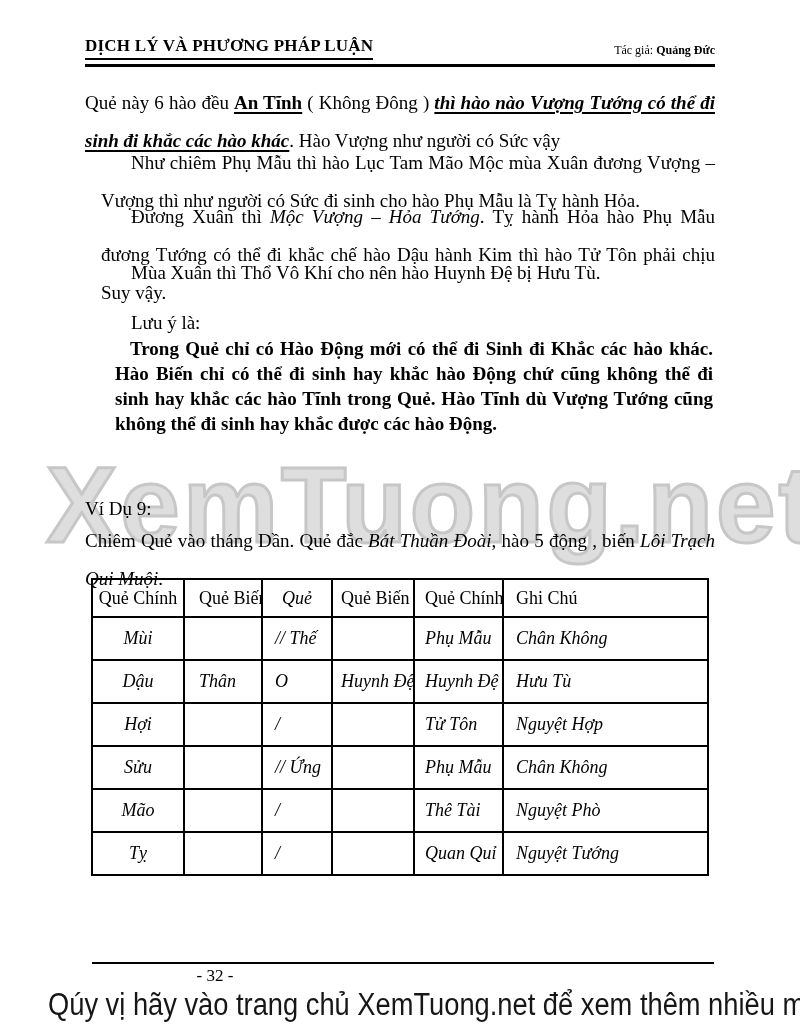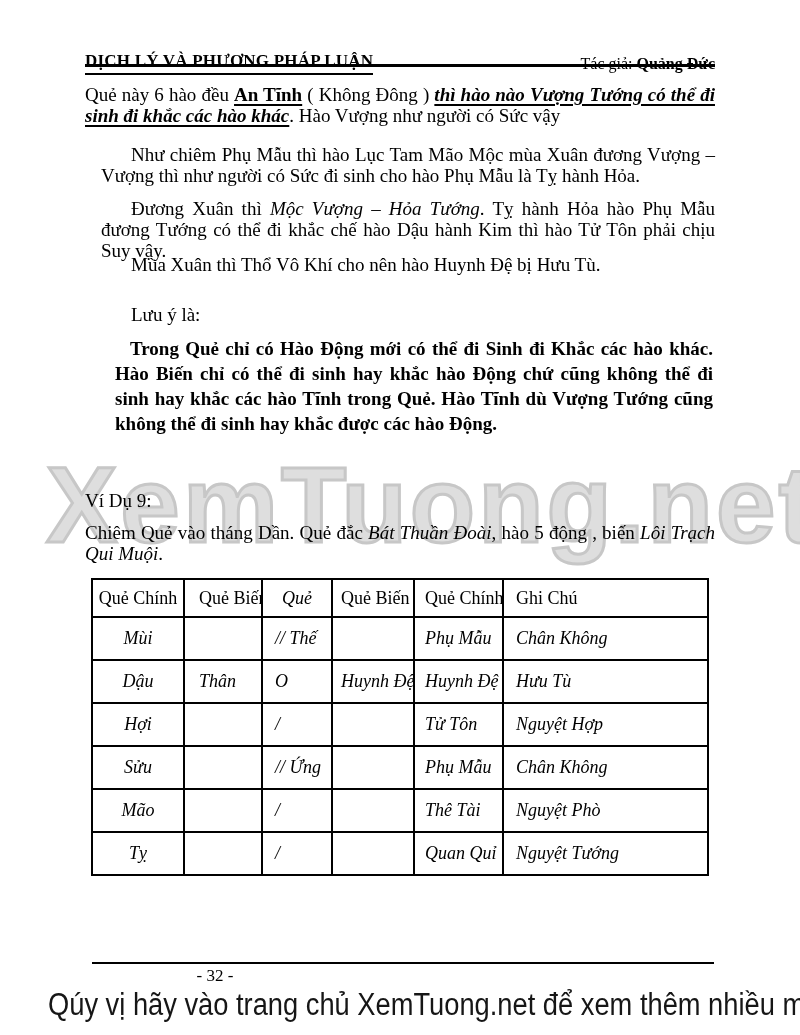--- a/index.html
+++ b/index.html
@@ -13,26 +13,26 @@
     font-size:107px;letter-spacing:3px;white-space:nowrap;
     color:rgba(255,255,255,0);-webkit-text-stroke:3px #c7c7c7;
     text-shadow:0 0 1px #dedede;}
 
   
   .content{position:absolute;left:85px;right:85px;top:0;bottom:0;z-index:1;}
   .abs{position:absolute;left:0;right:0;}
 
   .header{top:36px;display:flex;justify-content:space-between;align-items:flex-end;}
   .header-title{font-weight:bold;font-size:17px;letter-spacing:.2px;
-    border-bottom:2px solid #000;padding-bottom:2px;margin-top:15px;}
-  .header-author{font-size:16px;padding-bottom:2px;}
+    border-bottom:2px solid #000;padding-bottom:2px;}
+  .header-author{font-size:12px;padding-bottom:2px;}
   .header-author .author-name{font-weight:bold;}
   .header-rule{top:64px;border-top:3px solid #000;height:0;}
 
-  .p{font-size:19px;line-height:21px;text-align:justify;margin:0;}
+  .p{font-size:19px;line-height:38px;text-align:justify;margin:0;}
   .indent{text-indent:30px;margin-left:16px;}
   .bu{font-weight:bold;text-decoration:underline;text-decoration-thickness:2px;text-underline-offset:3px;}
   .biu{font-weight:bold;font-style:italic;text-decoration:underline;text-decoration-thickness:2px;text-underline-offset:3px;}
   .it{font-style:italic;}
 
   .p1{top:84px;}
   .p2{top:144px;}
   .p3{top:198px;}
   .p4{top:254px;}
   .note-label{top:304px;}

